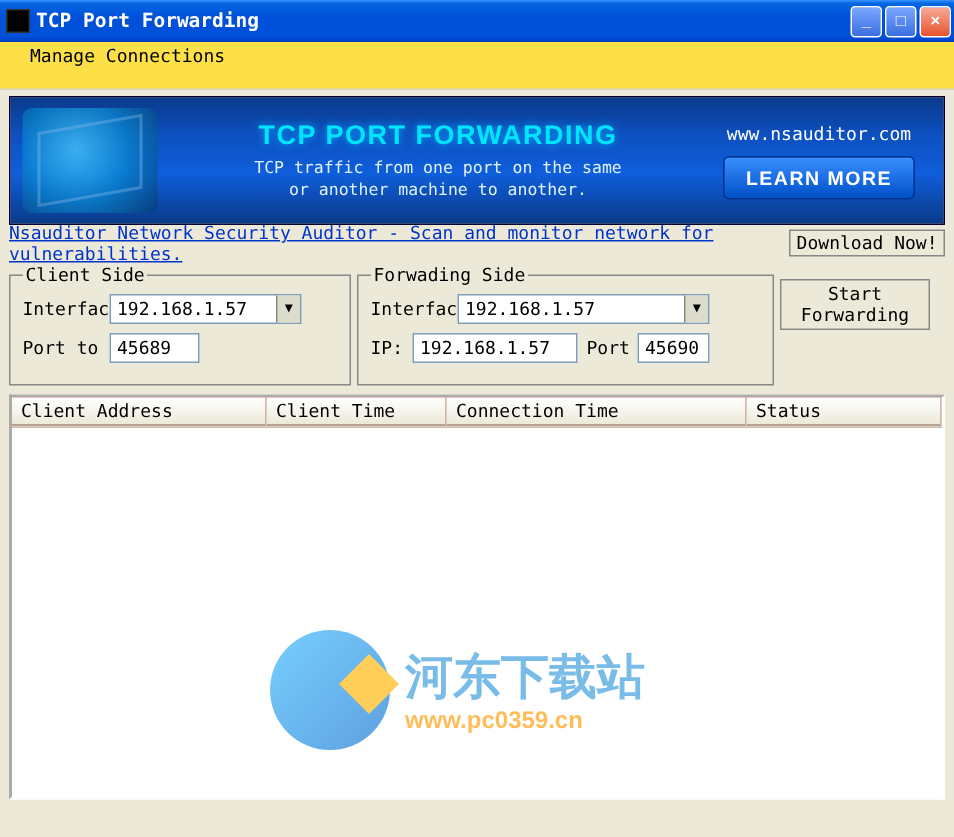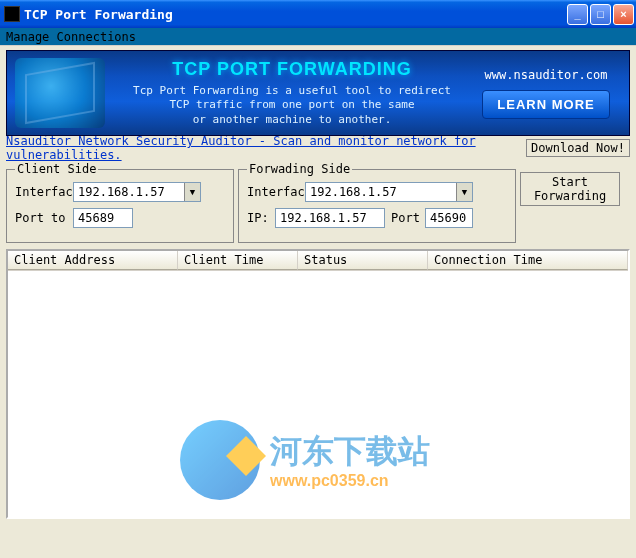--- a/index.html
+++ b/index.html
@@ -35,23 +35,23 @@
   border: 1px solid #fff;
   display: flex; align-items: center; justify-content: center;
   font-family: Arial, sans-serif;
   font-size: 11px;
   font-weight: bold;
   color: #fff;
 }
 .win-min, .win-max { background: linear-gradient(to bottom, #7ba7ff, #3a6fe0); }
 .win-close { background: linear-gradient(to bottom, #f8a996, #e75430); }
 .menubar {
-  height: 18px;
-  background: #0369a1;
-  padding: 2px 6px;
+  height: 32px;
+  background: #fde047;
+  padding: 2px 20px;
   font-size: 12px;
   border-bottom: 1px solid #d4d0c8;
 }
 .content { padding: 4px 6px; }
 .banner {
   height: 86px;
   background: linear-gradient(to bottom, #0a3a8a 0%, #0d50c0 30%, #0f5edb 60%, #0a3a8a 100%);
   border: 1px solid #003;
   position: relative;
   overflow: hidden;
@@ -234,21 +234,20 @@
   <span>Manage Connections</span>
 </div>
 
 <div class="content">
 
   <div class="banner">
     <div class="banner-graphic"></div>
     <div class="banner-text">
       <div class="banner-title">TCP PORT FORWARDING</div>
       <div class="banner-sub">
-        <div>Tcp Port Forwarding is a useful tool to redirect</div>
         <div>TCP  traffic from one port on the same</div>
         <div>or another machine to another.</div>
       </div>
     </div>
     <div class="banner-right">
       <div class="banner-url">www.nsauditor.com</div>
       <button class="learn-btn">LEARN MORE</button>
     </div>
   </div>
 
@@ -294,22 +293,22 @@
     <div class="btn-col">
       <button class="btn">Start Forwarding</button>
     </div>
 
   </div>
 
   <div class="list">
     <div class="list-head">
       <div class="col c1">Client Address</div>
       <div class="col c2">Client Time</div>
+      <div class="col c4">Connection Time</div>
       <div class="col c3">Status</div>
-      <div class="col c4">Connection Time</div>
     </div>
   </div>
 
 </div>
 
 <div class="watermark">
   <div class="wm-logo"></div>
   <div>
     <div class="wm-text1">河东下载站</div>
     <div class="wm-text2">www.pc0359.cn</div>

